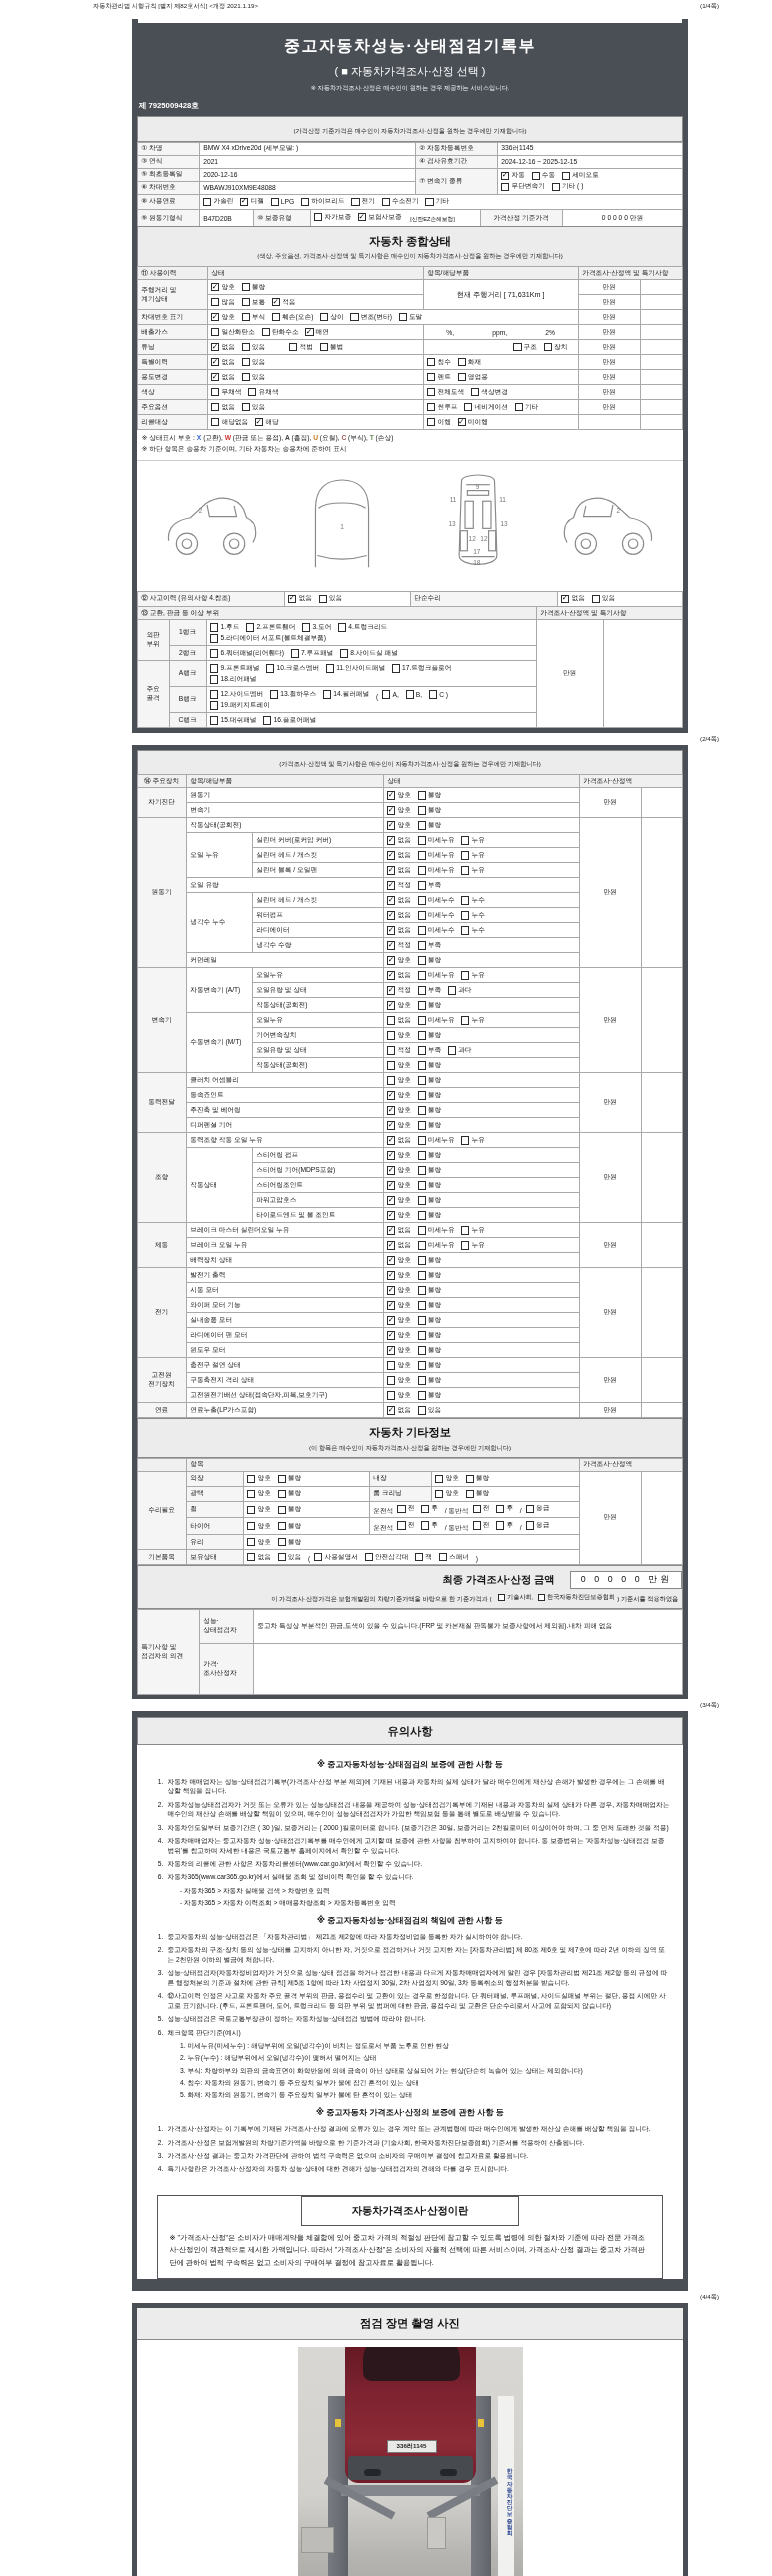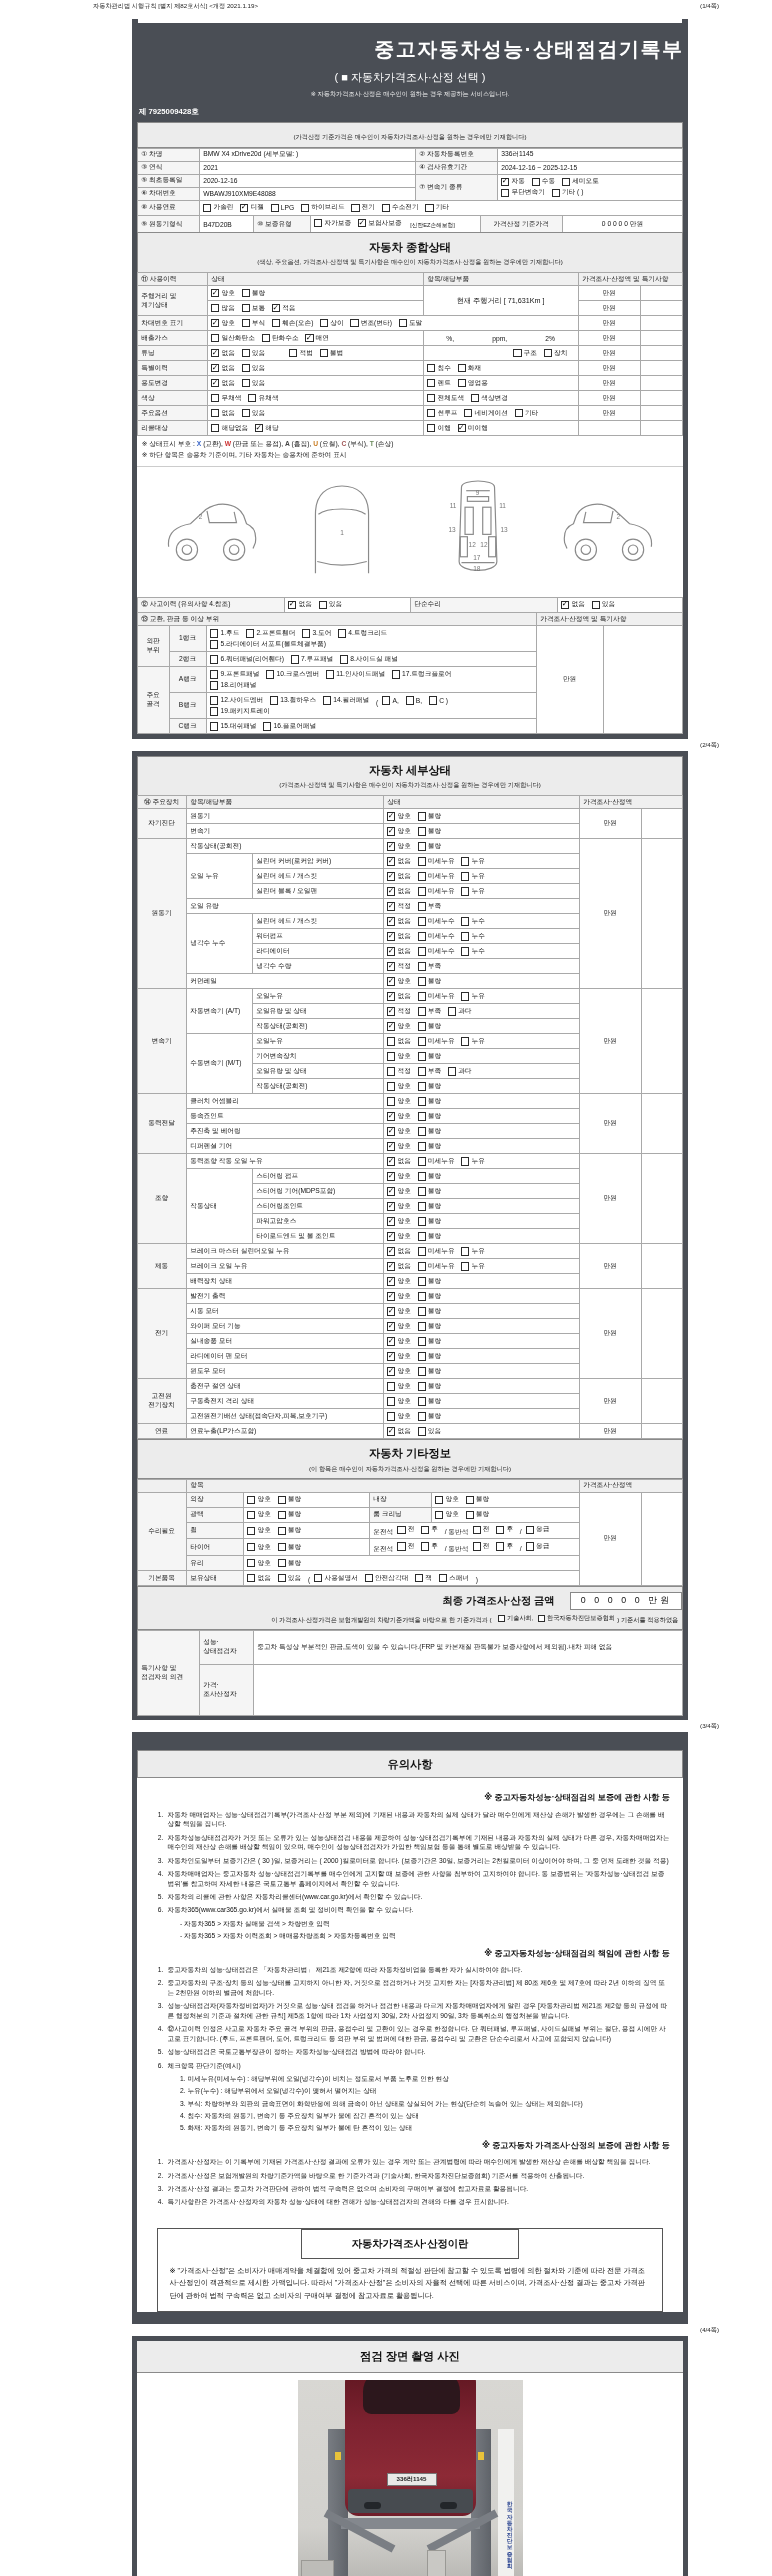--- a/index.html
+++ b/index.html
@@ -6,21 +6,21 @@
   body{width:773px;height:2576px;overflow:hidden;background:#fff;
        font-family:"Liberation Sans","DejaVu Sans",sans-serif;color:#111;}
   .wrap{margin-left:93px;width:626px;}
   .meta-row{display:flex;justify-content:space-between;font-size:6.2px;padding:2.1px 0 1px;color:#222;}
   .pm{font-size:6.2px;text-align:right;padding:1.5px 0;color:#222;}
   .pagebox{margin-left:39px;width:556px;background:#4a4e55;padding:0 4.6px 4.6px;box-sizing:border-box;}
   .inner{background:#fff;}
   
   .stripe{height:3.6px;background:#fff;margin:7.2px 1px 13.4px;}
   .dochead{color:#fff;text-align:center;}
-  .doc-title{font-size:20px;font-weight:bold;letter-spacing:1.5px;text-align:right;}
+  .doc-title{font-size:16px;font-weight:bold;letter-spacing:1.5px;}
   .doc-select{font-size:11px;margin-top:7.2px;}
   .doc-note{font-size:6.2px;margin-top:4.6px;color:#f0f0f0;}
   .doc-no{color:#fff;text-align:left;font-size:7.7px;font-weight:bold;padding:8.2px 2.1px 5.2px;}
   
   .band{background:#ececec;border:0.5px solid #8a8a8a;text-align:center;padding:6.2px 0 4.6px;}
   .band .t{font-size:11.3px;font-weight:bold;}
   .band .s{font-size:6.2px;margin-top:3.6px;color:#222;}
   
   table{border-collapse:collapse;width:100%;table-layout:fixed;}
   td,th{border:0.5px solid #a9a9a9;font-size:6.7px;padding:1.5px 3.6px;vertical-align:middle;
@@ -62,21 +62,21 @@
   .finalband{background:#ececec;border:0.5px solid #8a8a8a;text-align:right;padding:5.2px 0 4.1px;}
   .finalband .fl{font-size:10.3px;font-weight:bold;vertical-align:middle;}
   .finalband .fv{display:inline-block;margin-left:13.4px;background:#fff;border:0.5px solid #888;
                  padding:2.1px 9.3px;font-size:8.8px;letter-spacing:3.1px;vertical-align:middle;}
   .finalnote{font-size:6.2px;margin-top:4.1px;}
   .finalnote .cb{width:5.2px;height:5.2px;vertical-align:-0.5px;}
   .finalnote .opt{margin:0 2.1px;}
   .finalnote .ol,.finalnote .plain{font-size:6.2px;}
   
   .notice-body{padding:7.2px 13.4px 9.3px;}
-  .notice-block-title{text-align:right;font-size:8.2px;font-weight:bold;margin:7.2px 0 6.2px;}
+  .notice-block-title{text-align:center;font-size:8.2px;font-weight:bold;margin:7.2px 0 6.2px;}
   .notice-item{display:flex;font-size:6.7px;line-height:1.45;margin:3.6px 0;}
   .notice-num{flex:none;width:13.4px;text-align:right;margin-right:4.1px;}
   .notice-text{flex:1;}
   .notice-sub{font-size:6.7px;line-height:1.45;margin:2.6px 0 2.6px 30px;}
   
   .pibox{border:0.5px solid #555;margin:8.2px 20.6px 7.2px;padding:0 11.3px 9.3px;}
   .pibox .pit{width:216px;margin:-0.5px auto 6.2px;border:0.5px solid #555;background:#fff;
               text-align:center;font-size:10.3px;font-weight:bold;padding:7.2px 0;}
   .pibox .pib{font-size:7.2px;line-height:1.7;}
   
@@ -654,21 +654,20 @@
       </tbody>
         </table>
     </div>
   </div>
 
   <div class="pm">(2/4쪽)</div>
 
   <div class="pagebox" style="padding-top:4.6px">
     <div class="inner">
       <div class="band">
-        <div class="t">자동차 세부상태</div>
         <div class="s">(가격조사·산정액 및 특기사항은 매수인이 자동차가격조사·산정을 원하는 경우에만 기재합니다)</div>
       </div>
       <table style="margin-top:-0.5px">
         <colgroup>
             <col style="width:49px">
             <col style="width:66px">
             <col style="width:131px">
             <col style="width:196px">
             <col style="width:62px">
             <col>
@@ -1351,21 +1350,21 @@
           <td class="lab" style="height:47px">가격·조사산정자</td>
           <td></td>
         </tr>
       </tbody>
         </table>
     </div>
   </div>
 
   <div class="pm">(3/4쪽)</div>
 
-  <div class="pagebox" style="padding-top:18px">
+  <div class="pagebox" style="padding-top:6px">
     <div class="inner">
       <div class="band">
         <div class="t">유의사항</div>
       </div>
       <div class="notice-body" id="notice-body">
           <div class="notice-block-title">※ 중고자동차성능·상태점검의 보증에 관한 사항 등</div>
           <div class="notice-item">
             <span class="notice-num">1.</span>
             <span class="notice-text">자동차 매매업자는 성능·상태점검기록부(가격조사·산정 부분 제외)에 기재된 내용과 자동차의 실제 상태가 달라 매수인에게 재산상 손해가 발생한 경우에는 그 손해를 배상할 책임을 집니다.</span>
           </div>

